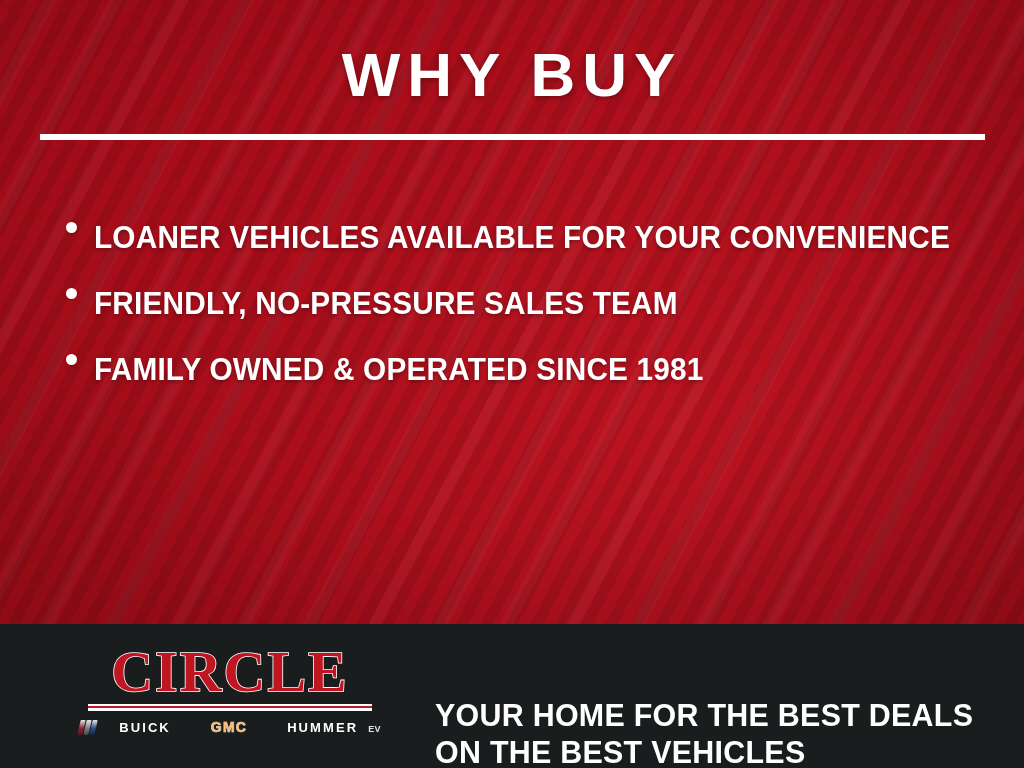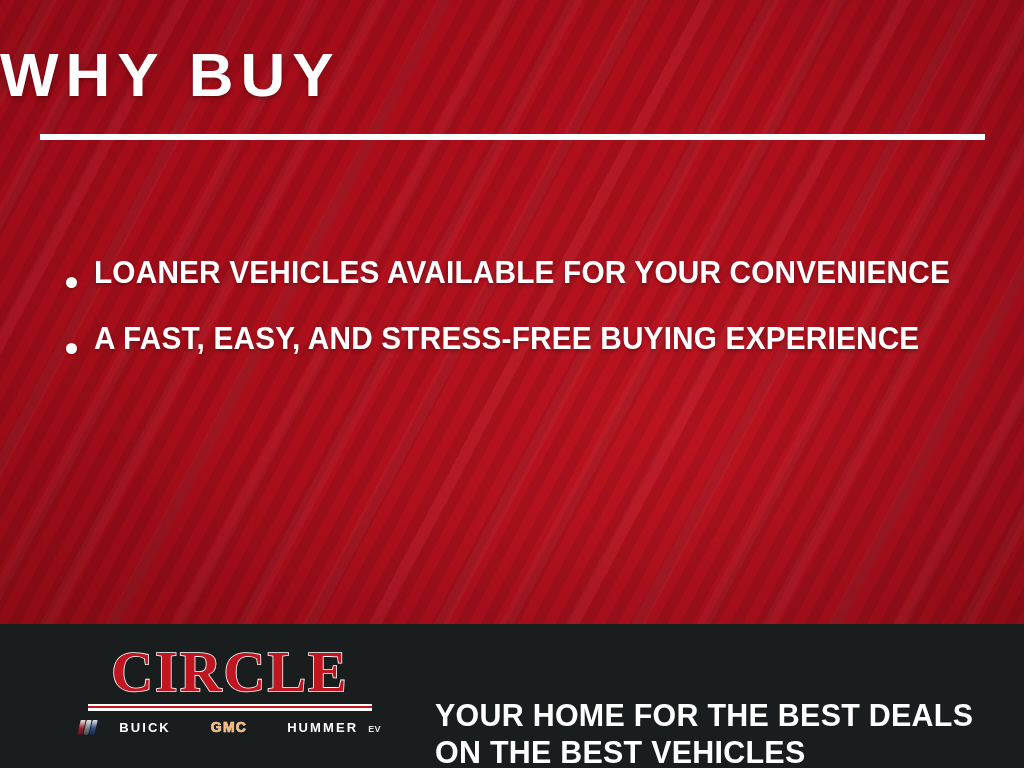--- a/index.html
+++ b/index.html
@@ -66,20 +66,21 @@
     inset: 0;
     background: radial-gradient(ellipse 78% 88% at 50% 45%, rgba(0,0,0,0) 45%, rgba(0,0,0,0.17) 100%);
   }
 
   
   .title {
     position: absolute;
     left: 0;
     top: 44px;
     width: 1024px;
+    text-align: center;
     color: #ffffff;
     font-size: 62px;
     font-weight: bold;
     letter-spacing: 7px;
     line-height: 1;
     text-shadow: 0 2px 5px rgba(0,0,0,0.30);
     white-space: nowrap;
   }
   .title-rule {
     position: absolute;
@@ -92,21 +93,21 @@
 
   
   .bullets {
     position: absolute;
     left: 66px;
     top: 222px;
     width: 930px;
   }
   .bullet-row {
     display: flex;
-    align-items: flex-end;
+    align-items: flex-start;
     height: 66px;
   }
   .bullet-dot {
     flex: 0 0 auto;
     width: 11px;
     height: 11px;
     border-radius: 50%;
     background: #ffffff;
     margin-right: 17px;
     box-shadow: 0 1px 3px rgba(0,0,0,0.25);
@@ -273,26 +274,30 @@
     <div class="title">WHY BUY</div>
     <div class="title-rule"></div>
 
     <div class="bullets">
 
       <div class="bullet-row">
         <span class="bullet-dot"></span>
         <span class="bullet-text">LOANER VEHICLES AVAILABLE FOR YOUR CONVENIENCE</span>
       </div>
 
-
-
       <div class="bullet-row">
         <span class="bullet-dot"></span>
-        <span class="bullet-text">A FAST, EASY, AND STRESS-FREE BUYING EXPERIENCE</span>
-      </div>
+        <span class="bullet-text">FRIENDLY, NO-PRESSURE SALES TEAM</span>
+      </div>
+
+      <div class="bullet-row">
+        <span class="bullet-dot"></span>
+        <span class="bullet-text">FAMILY OWNED &amp; OPERATED SINCE 1981</span>
+      </div>
+
 
 
     </div>
   </div>
 
   <div class="footer">
     <div class="footer-inner">
 
       <div class="logo">
         <span class="logo-word">CIRCLE</span>

